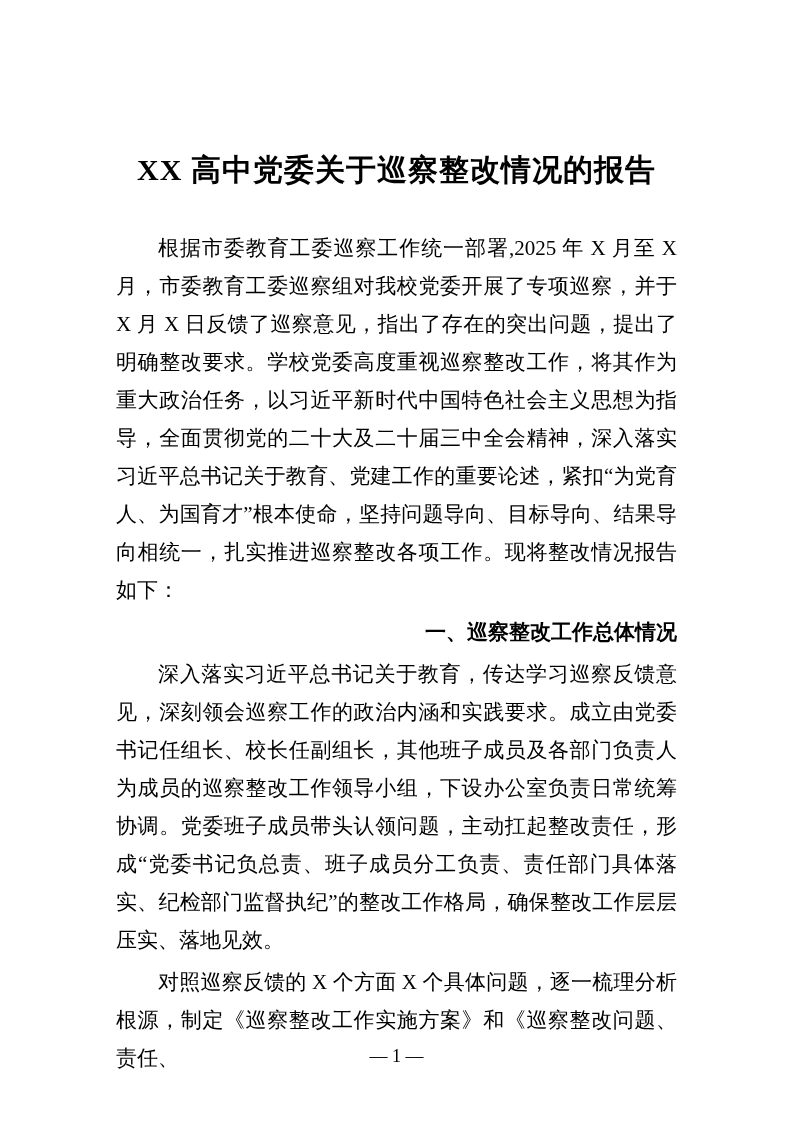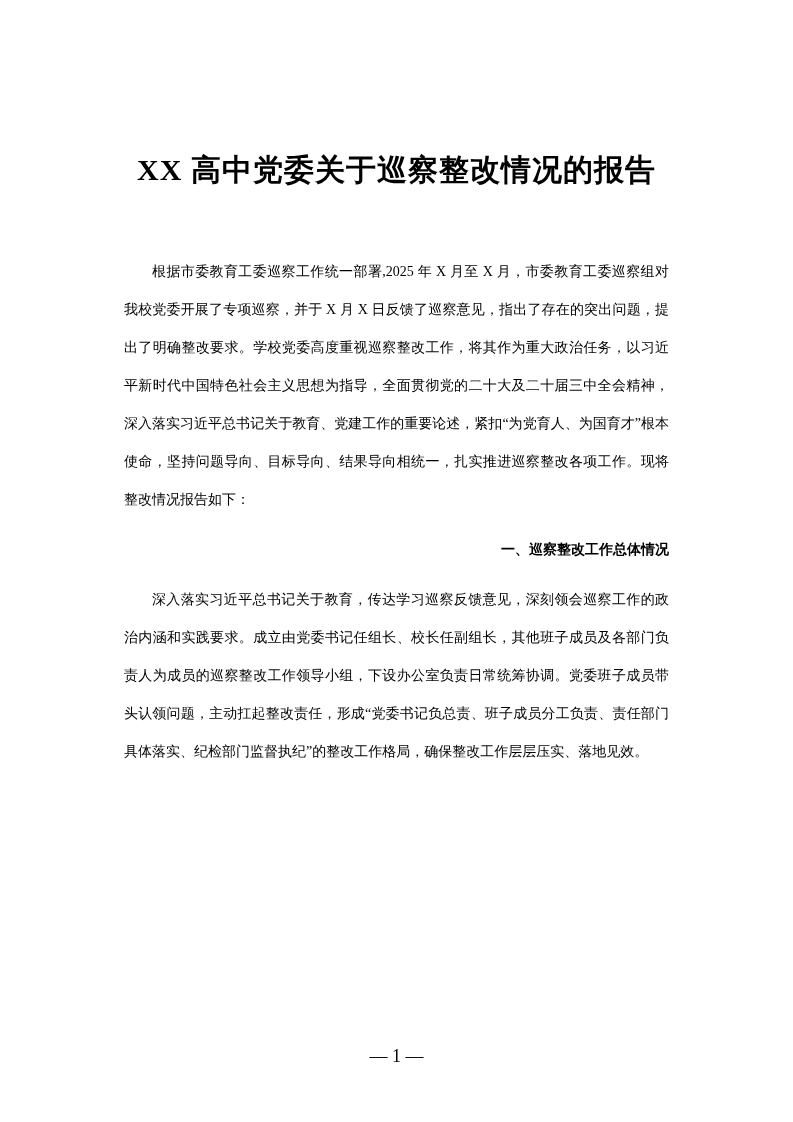--- a/index.html
+++ b/index.html
@@ -16,30 +16,30 @@
   }
   .page {
     position: relative;
     width: 793px;
     height: 1122px;
     box-sizing: border-box;
     padding: 150px 112px 0 112px;
     background: #ffffff;
   }
   .doc-title {
-    margin: 0 0 64px 0;
+    margin: 0 0 40px 0;
     font-size: 30px;
     line-height: 1.3;
     font-weight: bold;
     text-align: center;
     letter-spacing: 1px;
   }
   .block {
-    margin: 12px;
-    font-size: 14px;
+    margin: 4px;
+    font-size: 21px;
     line-height: 38px;
     text-align: justify;
     text-indent: 2em;
     word-break: break-all;
   }
   .block.heading {
     font-weight: bold;
     text-align: right;
   }
   .page-footer {
@@ -55,16 +55,17 @@
 </head>
 <body>
 
 <div class="page">
   <h1 class="doc-title">XX 高中党委关于巡察整改情况的报告</h1>
 
   <div id="blocks">
       <p class="block body">根据市委教育工委巡察工作统一部署,2025 年 X 月至 X 月，市委教育工委巡察组对我校党委开展了专项巡察，并于 X 月 X 日反馈了巡察意见，指出了存在的突出问题，提出了明确整改要求。学校党委高度重视巡察整改工作，将其作为重大政治任务，以习近平新时代中国特色社会主义思想为指导，全面贯彻党的二十大及二十届三中全会精神，深入落实习近平总书记关于教育、党建工作的重要论述，紧扣“为党育人、为国育才”根本使命，坚持问题导向、目标导向、结果导向相统一，扎实推进巡察整改各项工作。现将整改情况报告如下：</p>
       <p class="block heading">一、巡察整改工作总体情况</p>
       <p class="block body">深入落实习近平总书记关于教育，传达学习巡察反馈意见，深刻领会巡察工作的政治内涵和实践要求。成立由党委书记任组长、校长任副组长，其他班子成员及各部门负责人为成员的巡察整改工作领导小组，下设办公室负责日常统筹协调。党委班子成员带头认领问题，主动扛起整改责任，形成“党委书记负总责、班子成员分工负责、责任部门具体落实、纪检部门监督执纪”的整改工作格局，确保整改工作层层压实、落地见效。</p>
+      <p class="block body">对照巡察反馈的 X 个方面 X 个具体问题，逐一梳理分析根源，制定《巡察整改工作实施方案》和《巡察整改问题、责任、</p>
     </div>
 
   <div class="page-footer">— 1 —</div>
 </div>
 
 </body></html>

